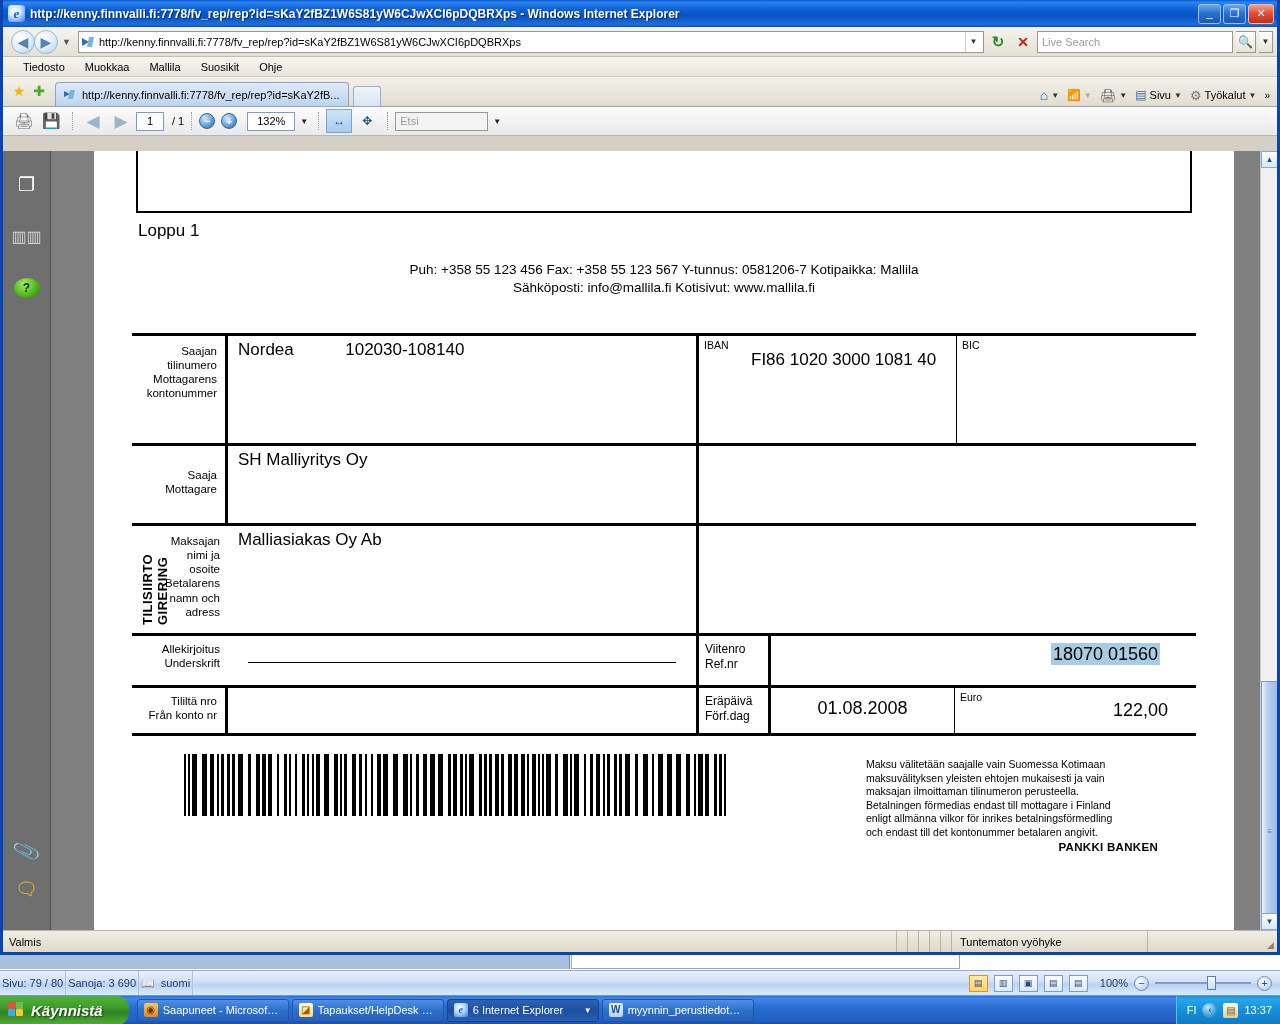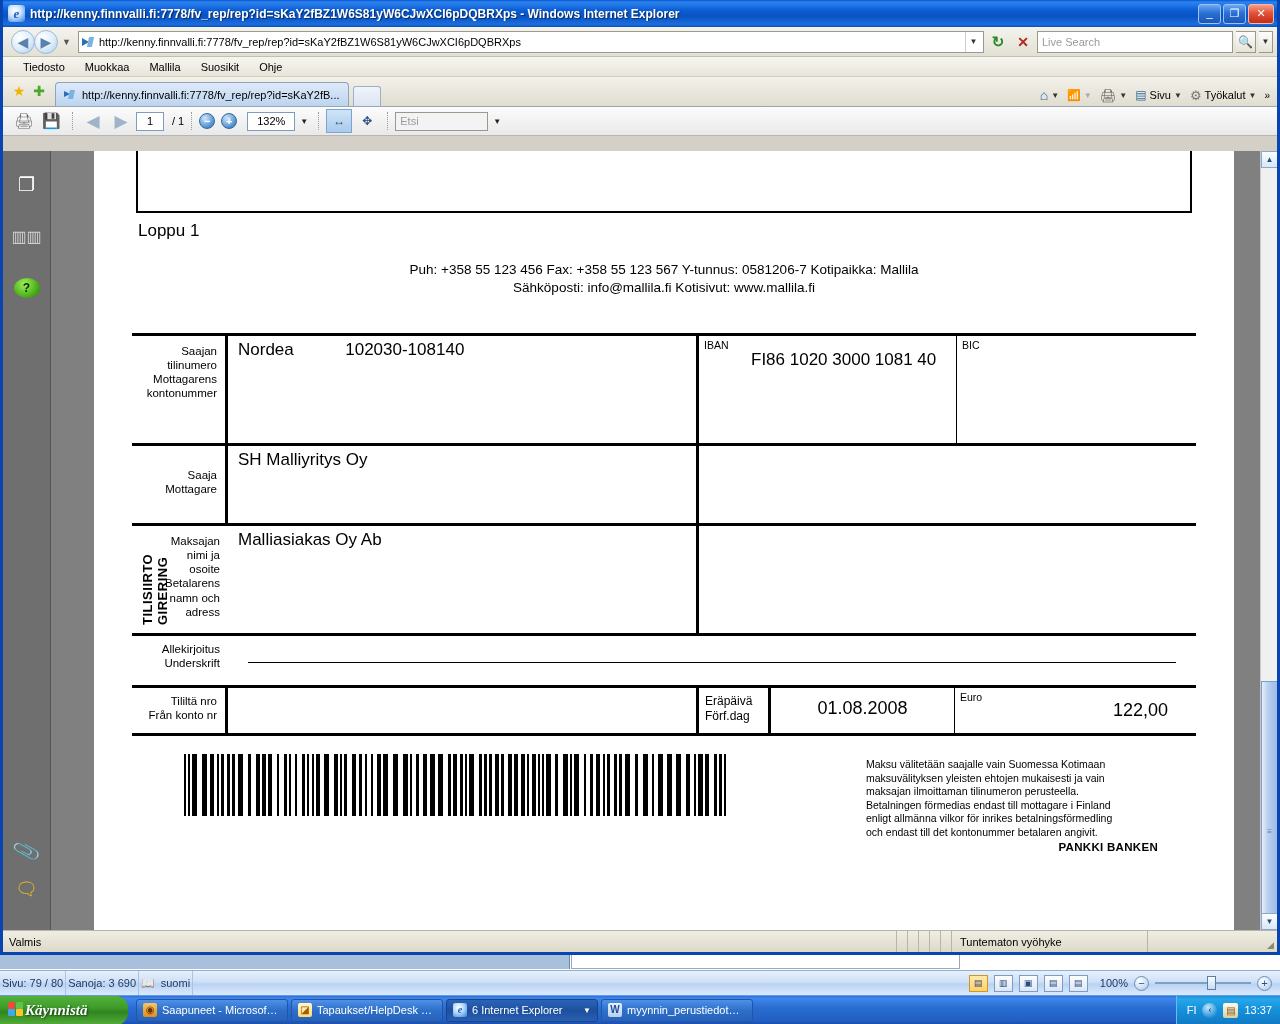--- a/index.html
+++ b/index.html
@@ -388,24 +388,23 @@
   .taskbar {
     position:absolute; left:0; bottom:0; width:1280px; height:29px;
     background: linear-gradient(to bottom,#2f6fd6 0%,#3f86ec 8%,#2a6ed2 40%,#215fc4 88%,#1b4fae 100%);
     display:flex; align-items:center;
     border-top:1px solid #5d9bf0;
   }
   .startbtn {
     height:29px; min-width:128px; padding: 0 26px 0 8px;
     background: linear-gradient(to bottom,#53b13a 0%,#3f9c2b 40%,#2f8520 55%,#53ad39 100%);
     border-radius: 0 12px 12px 0;
-    display:flex; align-items:center; gap:0;
+    display:flex; align-items:center; gap:6px;
     color:#fff; font-size:15px; font-weight:bold; font-style:italic;
     text-shadow: 1px 1px 2px rgba(0,0,0,.6);
-    font-family: Liberation Serif, serif;
   }
   .flag {
     width:17px; height:16px; position:relative; display:inline-block;
     border-radius:2px; overflow:hidden; flex:0 0 17px;
   }
   .flag span { position:absolute; width:7px; height:6.5px; border-radius:1px; }
   .flag .a{left:0;top:0;background:#f24a3a;}
   .flag .b{left:8px;top:0;background:#5fc24a;}
   .flag .c{left:0;top:7px;background:#3da7ef;}
   .flag .d{left:8px;top:7px;background:#ffc427;}
@@ -664,20 +663,29 @@
             <div class="row thick" style="min-height:52px;">
               <div class="r2-left">
                 <div class="lbl-col" style="padding-top:6px;">
                   <div>Allekirjoitus</div>
                   <div>Underskrift</div>
                 </div>
                 <div class="val-col">
                   <div class="sig-line"></div>
                 </div>
               </div>
+              <div class="right-col" style="display:flex;">
+                <div class="ref-cell-lbl">
+                  <div>Viitenro</div>
+                  <div>Ref.nr</div>
+                </div>
+                <div class="ref-cell-val">
+                  <span class="hl">18070 01560</span>
+                </div>
+              </div>
             </div>
 
             <div class="row thick" style="min-height:48px;">
               <div class="r2-left">
                 <div class="lbl-col vert-rule" style="padding-top:6px;">
                   <div>Tililtä nro</div>
                   <div>Från konto nr</div>
                 </div>
                 <div class="val-col"></div>
               </div>

